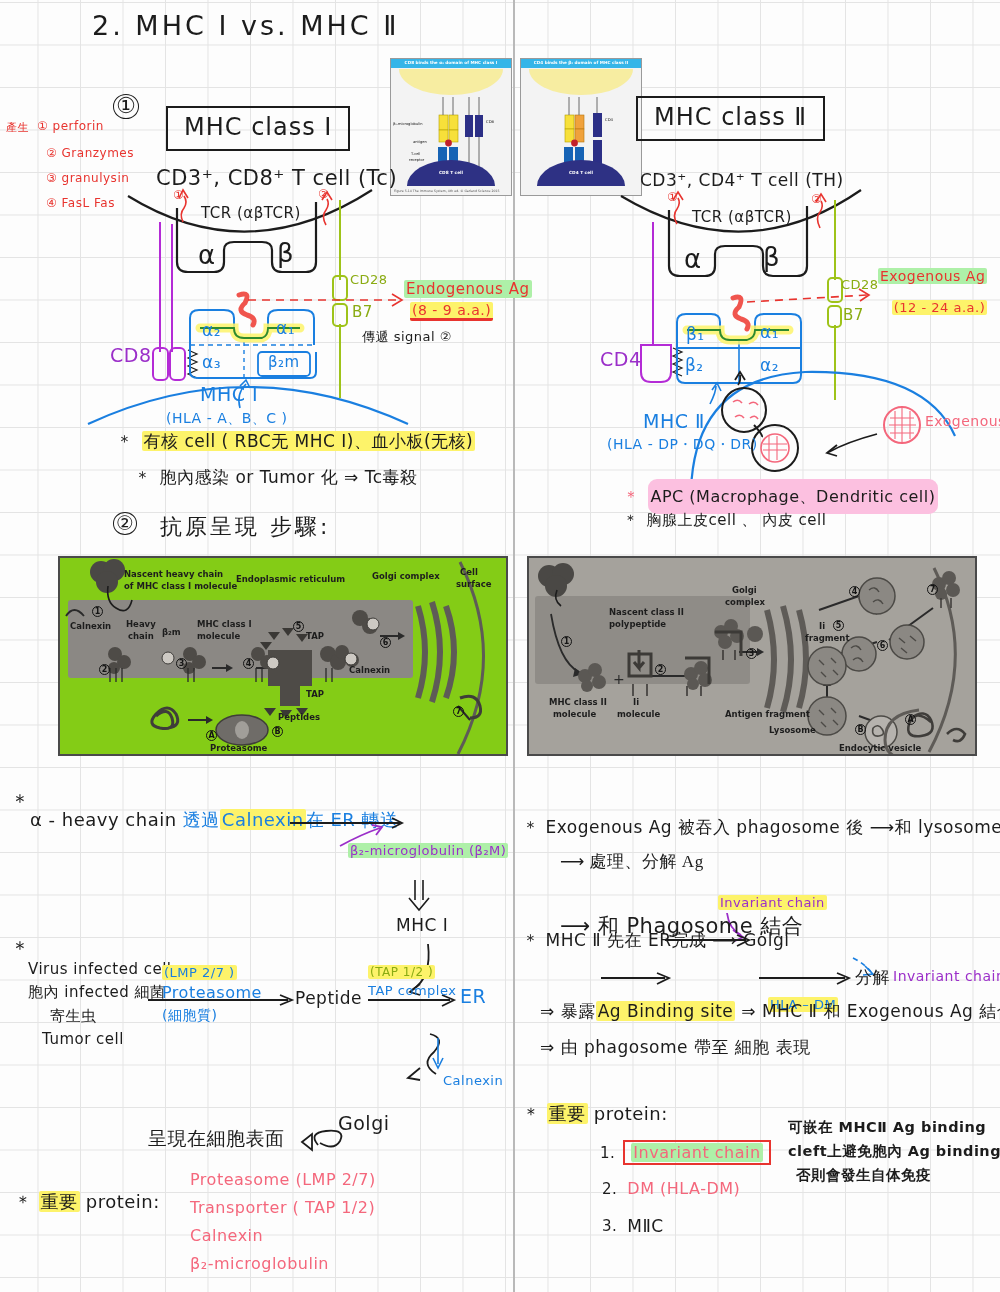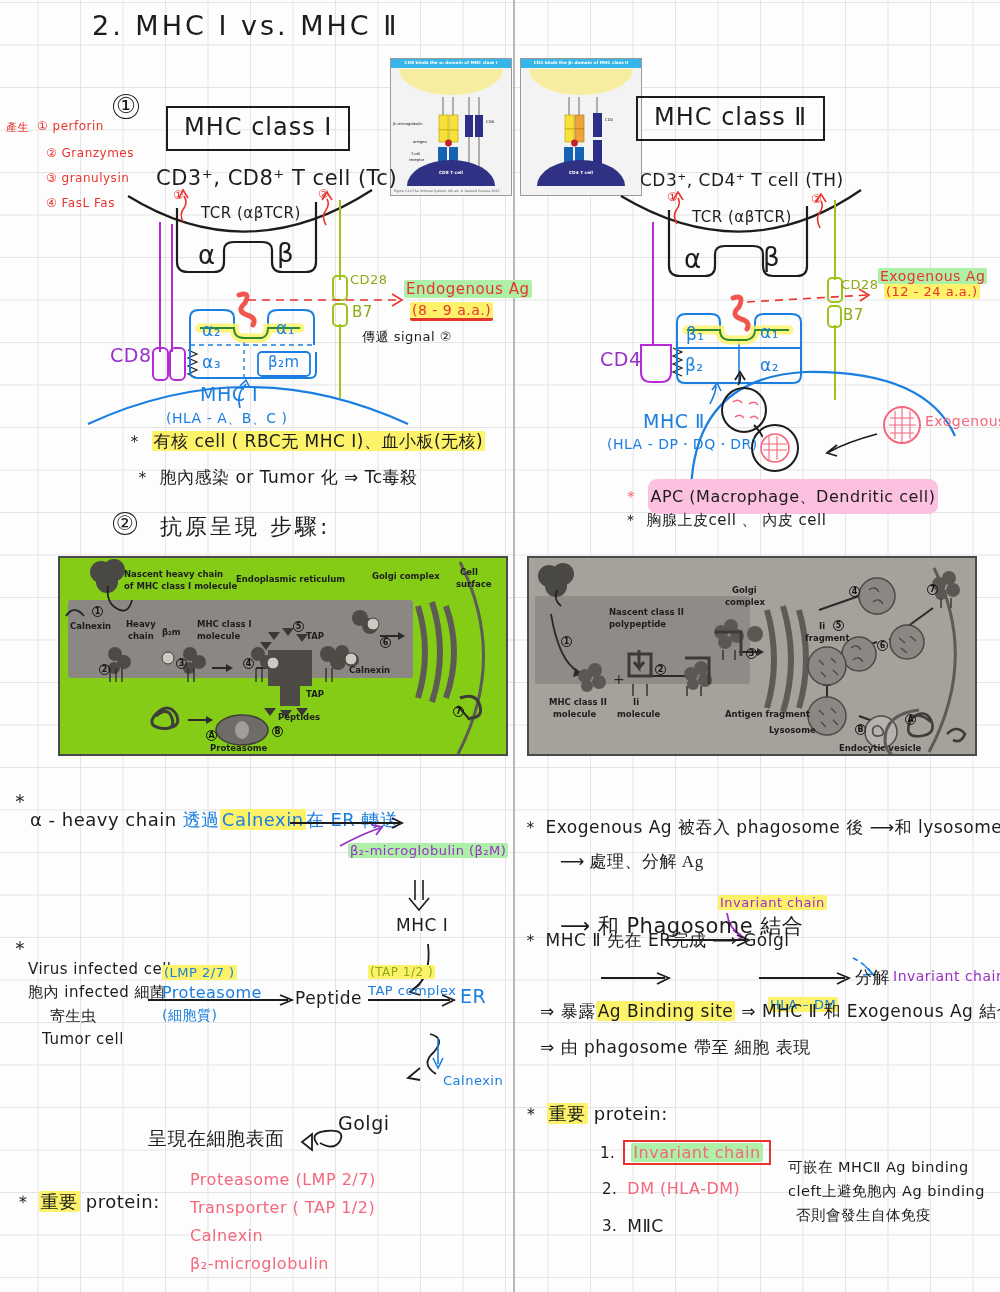--- a/index.html
+++ b/index.html
@@ -221,21 +221,21 @@
 <div class="lay" style="left:404px; top:280px;">
   <div class="hw ink-red" style="font-size:15px;">
     <span class="hl-g">Endogenous Ag</span>
   </div>
   <div class="hw ink-red" style="font-size:14px; margin-top:4px; margin-left:6px;">
     <span class="hl-y ul-red">(8 - 9 a.a.)</span>
   </div>
 </div>
 <div class="lay hw" style="left:362px; top:328px; font-size:13px;">傳遞 signal ②</div>
 
-<div class="lay hw" style="left:126px; top:430px; font-size:17px;">
+<div class="lay hw" style="left:116px; top:430px; font-size:17px;">
   <span style="margin-right:8px;">＊</span><span class="hl-y">有核 cell ( RBC无 MHC Ⅰ)、血小板(无核)</span>
 </div>
 <div class="lay hw" style="left:134px; top:466px; font-size:17px;">
   <span style="margin-right:8px;">＊</span><span>胞內感染 or Tumor 化 ⇒ Tc毒殺</span>
 </div>
 
 <div class="lay" style="left:636px; top:96px;">
   <span class="hw boxed" style="font-size:24px; letter-spacing:1px;">MHC  class  Ⅱ</span>
 </div>
 
@@ -310,21 +310,21 @@
 <div class="lay hw ink-blue" style="left:760px; top:322px; font-size:17px;">α₁</div>
 <div class="lay hw ink-blue" style="left:685px; top:355px; font-size:17px;">β₂</div>
 <div class="lay hw ink-blue" style="left:760px; top:355px; font-size:17px;">α₂</div>
 <div class="lay hw ink-blue" style="left:643px; top:410px; font-size:19px;">MHC Ⅱ</div>
 <div class="lay hw ink-blue" style="left:607px; top:436px; font-size:14px;">(HLA - DP・DQ・DR)</div>
 
 <div class="lay" style="left:878px; top:268px;">
   <div class="hw ink-red" style="font-size:14px;">
     <span class="hl-g">Exogenous Ag</span>
   </div>
-  <div class="hw ink-red" style="font-size:13px; margin-top:0; margin-left:6px;">
+  <div class="hw ink-red" style="font-size:13px; margin-top:16px; margin-left:6px;text-align:right;">
     <span class="hl-y">(12 - 24 a.a.)</span>
   </div>
 </div>
 <div class="lay hw ink-pink" style="left:925px; top:413px; font-size:14px;">Exogenous  Ag</div>
 
 <div class="lay hw" style="left:623px; top:487px; font-size:16px;">
   <span class="ink-pink" style="margin-right:8px;">＊</span><span class="hl-p ink-black">APC (Macrophage、Dendritic cell)</span>
 </div>
 <div class="lay hw" style="left:623px; top:511px; font-size:15px;">
   <span style="margin-right:8px;">＊</span><span>胸腺上皮cell 、 內皮 cell</span>
@@ -646,17 +646,17 @@
   <div style="display:flex; align-items:center; gap:10px; margin-top:14px; margin-left:2px;">
     <span class="hw" style="font-size:15px;">2.</span>
     <span class="hw ink-pink" style="font-size:16px;">DM  (HLA-DM)</span>
   </div>
   <div style="display:flex; align-items:center; gap:10px; margin-top:18px; margin-left:2px;">
     <span class="hw" style="font-size:15px;">3.</span>
     <span class="hw" style="font-size:17px;">MⅡC</span>
   </div>
 </div>
 
-<div class="lay" style="left:788px; top:1156px;">
+<div class="lay" style="left:788px; top:1116px;font-weight:bold;">
   <div class="hw" style="font-size:14.5px; line-height:1.65;">可嵌在 MHCⅡ Ag binding</div>
   <div class="hw" style="font-size:14.5px; line-height:1.65;">cleft上避免胞內 Ag binding</div>
   <div class="hw" style="font-size:14.5px; line-height:1.65; margin-left:8px;">否則會發生自体免疫</div>
 </div>
 
 </body></html>

